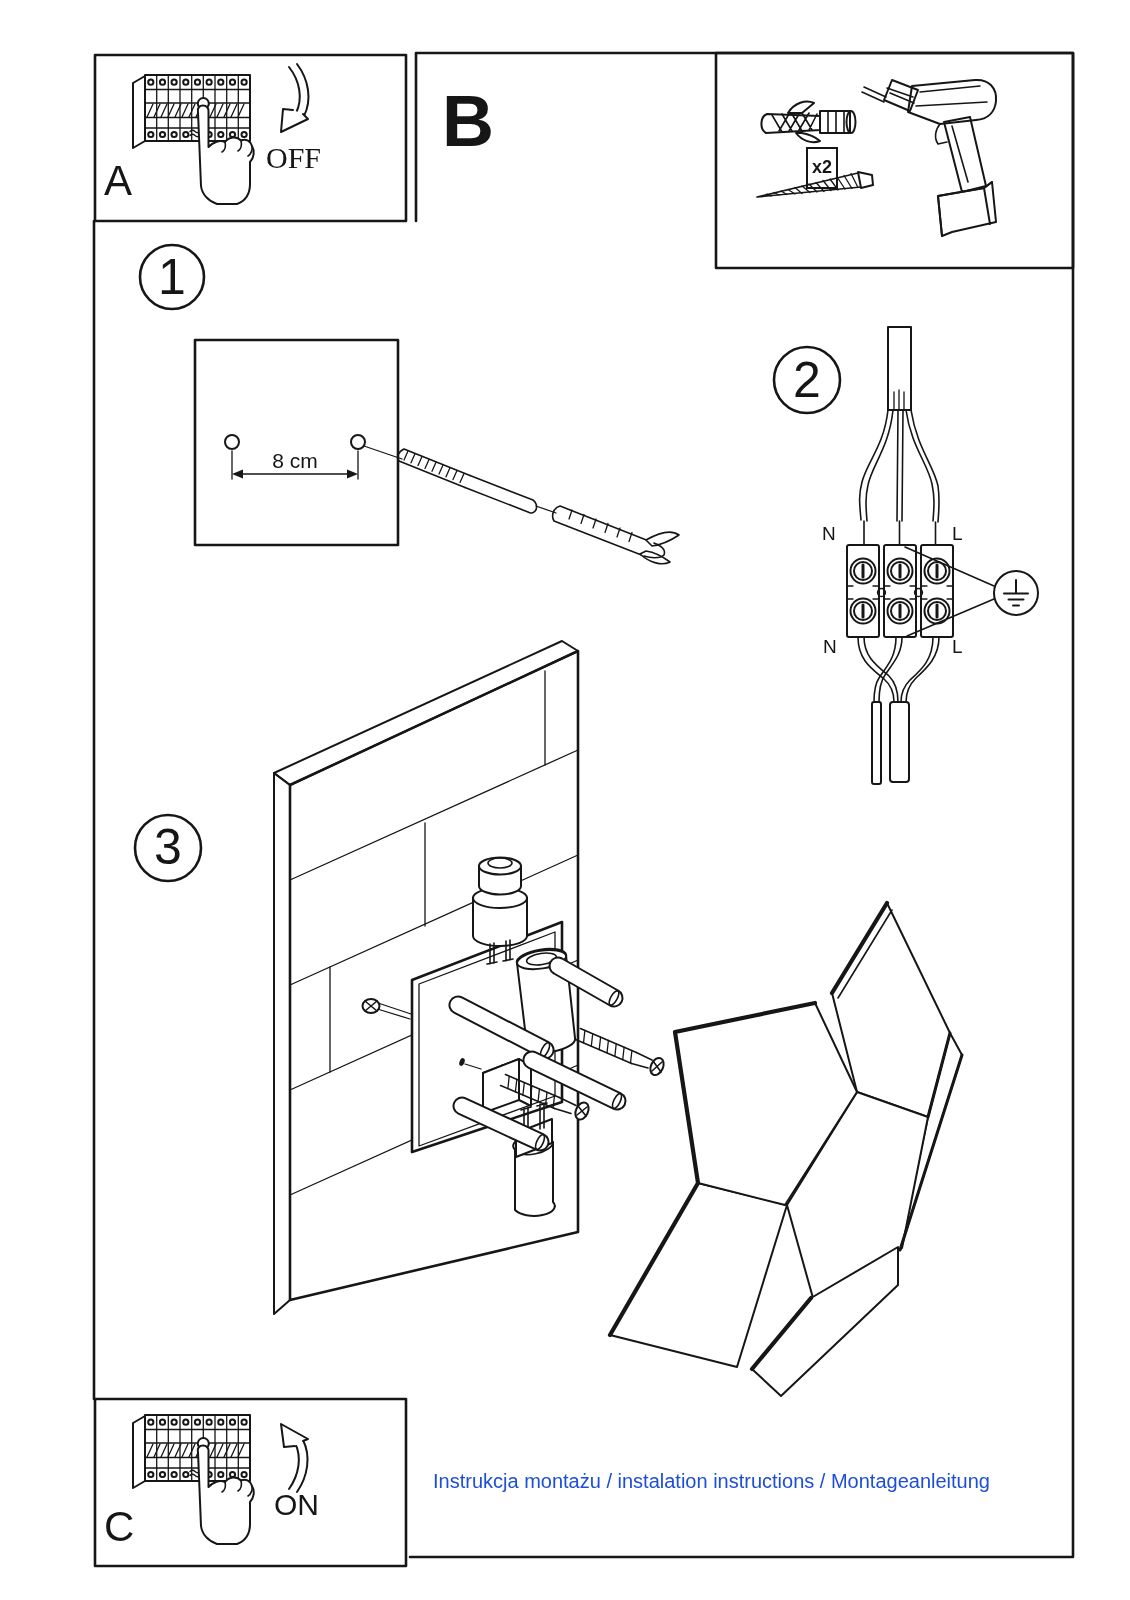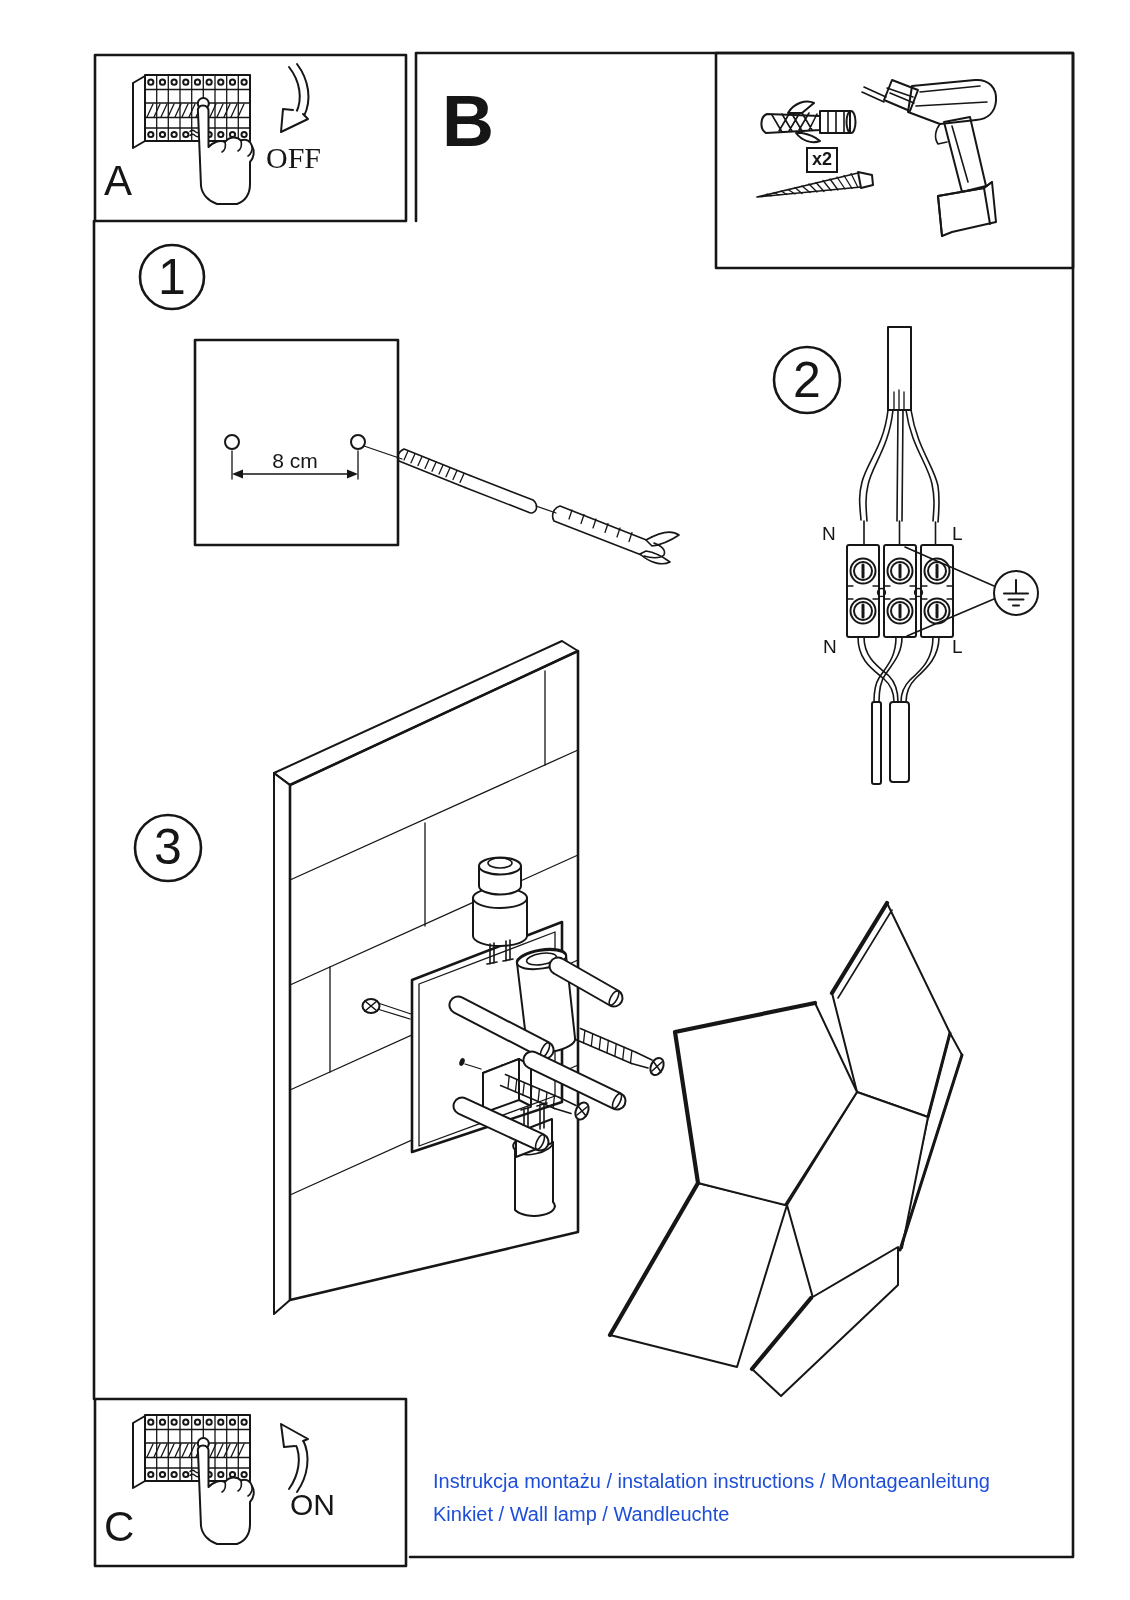--- a/index.html
+++ b/index.html
@@ -10,21 +10,21 @@
   svg.art .f{fill:#ffffff;}
   svg.art .blk{fill:#161616;stroke:none;}
   svg.art .w1{stroke-width:1.3;}
   svg.art .w15{stroke-width:1.6;}
   svg.art .w25{stroke-width:2.6;}
   svg.art .w3{stroke-width:3;}
   svg.art .w4{stroke-width:4.2;}
   .t{position:absolute;color:#161616;white-space:nowrap;line-height:1;}
   .num{width:64px;text-align:center;font-size:50px;}
   .badge{position:absolute;border:2.5px solid #161616;color:#161616;
-         font-size:18px;font-weight:bold;padding:1px 4px;line-height:1.1;}
+         font-size:18px;font-weight:bold;padding:9px 4px;line-height:1.1;}
   .footer-line{position:absolute;color:#1d4ed8;font-size:20px;line-height:25px;white-space:nowrap;text-align:right;}
 </style>
 </head>
 <body>
 
 <div class="page">
 
 <svg class="art" width="1130" height="1600" viewBox="0 0 1130 1600">
 
   <g>
@@ -283,18 +283,17 @@
 
 <div class="t num" style="left:775px;top:355px;">2</div>
 <div class="t" style="left:822px;top:524px;font-size:19px;">N</div>
 <div class="t" style="left:952px;top:524px;font-size:19px;">L</div>
 <div class="t" style="left:823px;top:637px;font-size:19px;">N</div>
 <div class="t" style="left:952px;top:637px;font-size:19px;">L</div>
 
 <div class="t num" style="left:136px;top:822px;">3</div>
 
 <div class="t" style="left:104px;top:1506px;font-size:42px;">C</div>
-<div class="t" style="left:274px;top:1490px;font-size:30px;margin-left:16px;">ON</div>
+<div class="t" style="left:274px;top:1490px;font-size:30px;">ON</div>
 
 <div class="footer-line" style="left:433px;top:1469px;">Instrukcja montażu / instalation instructions / Montageanleitung</div>
-<div class="footer-line" style="left:433px;top:1502px;">Kinkiet / Wall lamp / Wandleuchte</div>
 
 </div>
 
 </body></html>

